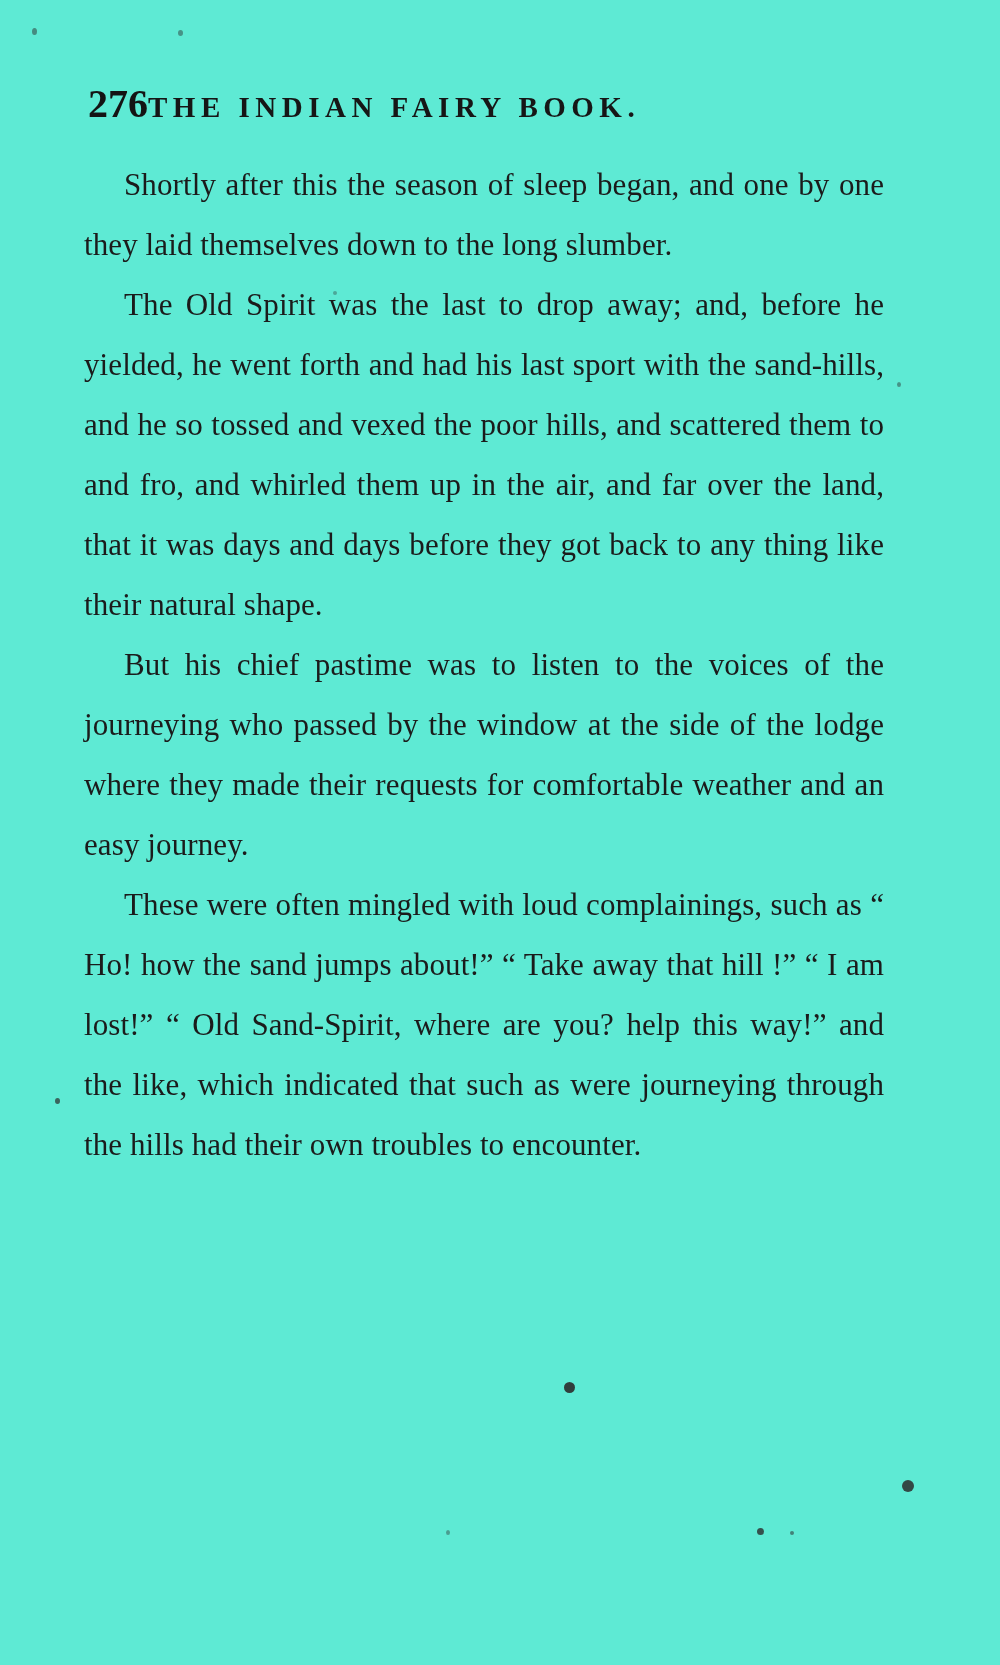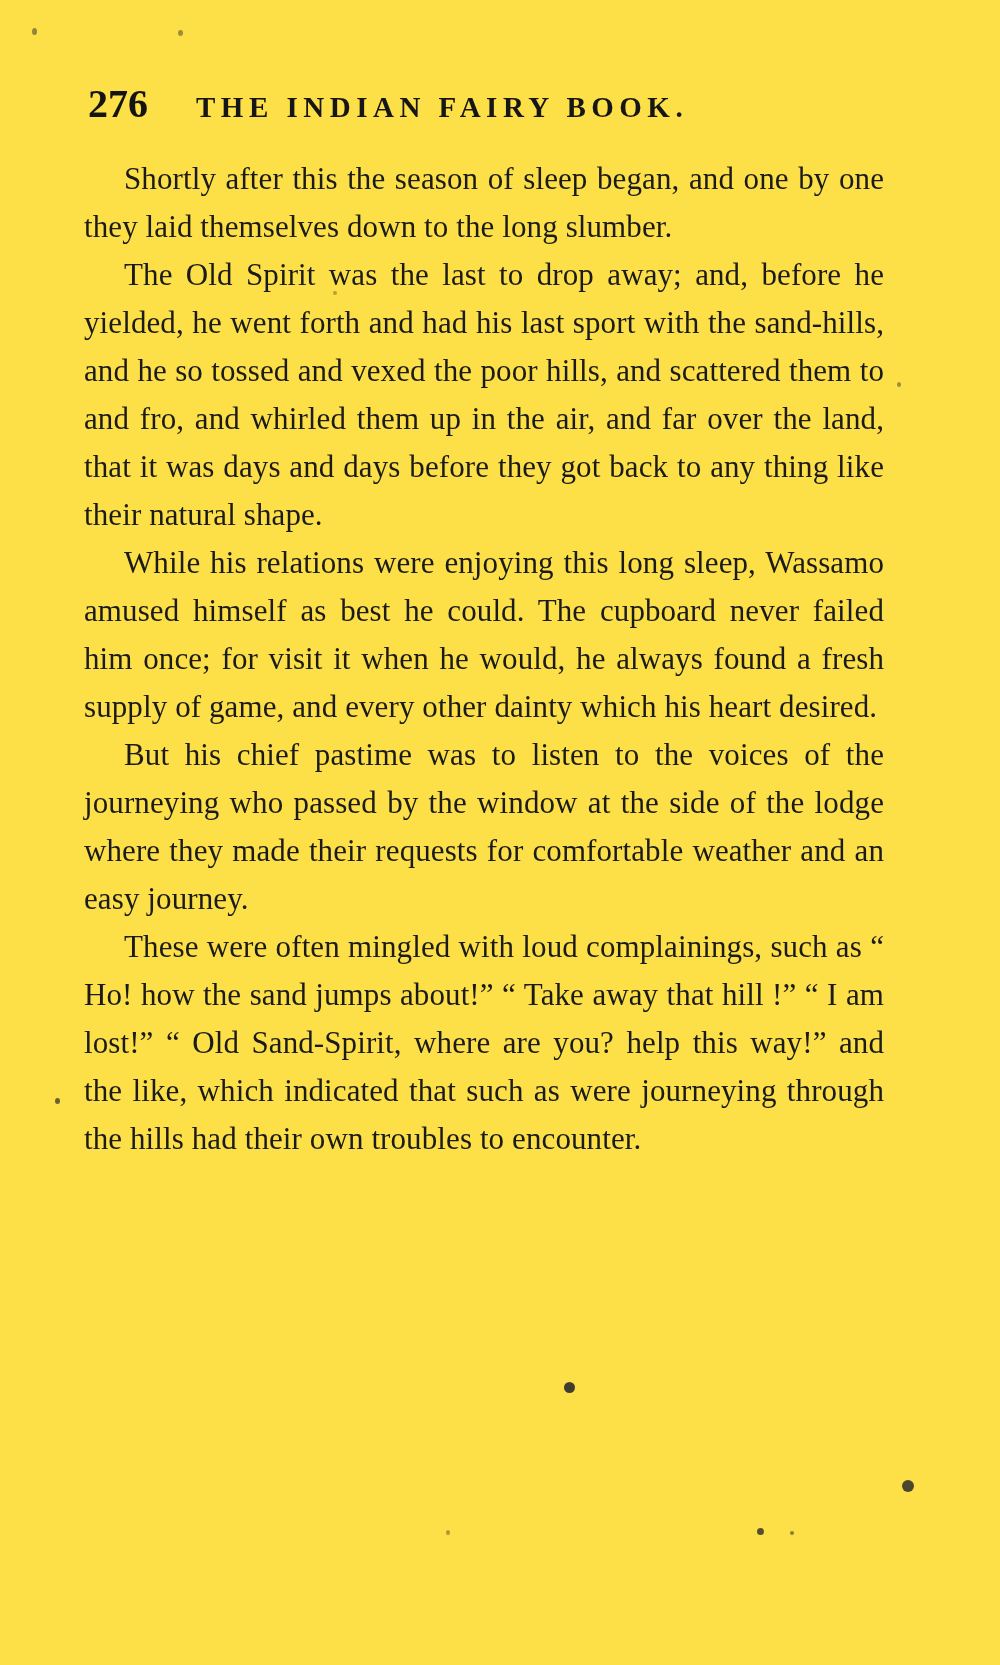--- a/index.html
+++ b/index.html
@@ -13,56 +13,55 @@
     position: relative;
     font-family: "Liberation Serif", serif;
     color: #1a1a1a;
     overflow: hidden;
   }
   .page {
     position: absolute;
     top: 0; left: 0;
     width: 1000px;
     height: 1665px;
-    background: #fde047;
+    background: #5eead4;
   }
   .header {
     position: absolute;
     top: 80px;
     left: 88px;
     width: 800px;
     display: flex;
     align-items: baseline;
   }
   .folio {
     font-size: 40px;
     font-weight: 700;
     letter-spacing: 0px;
     color: #141414;
     font-family: "Liberation Serif", serif;
   }
   .running-title {
-    margin-left: 48px;
     font-size: 29px;
     font-weight: 700;
     letter-spacing: 5.5px;
     color: #161616;
     font-family: "Liberation Serif", serif;
   }
   .body-text {
     position: absolute;
     top: 155px;
     left: 84px;
     width: 800px;
   }
   p.para {
     margin: 0 0 0 0;
     text-indent: 40px;
     font-size: 31px;
-    line-height: 48px;
+    line-height: 60px;
     text-align: justify;
     text-justify: inter-word;
     color: #1b1b1b;
     font-family: "Liberation Serif", serif;
     letter-spacing: 0.1px;
   }
   p.para.last {
     text-align: justify;
   }
   
@@ -89,21 +88,20 @@
 <div class="page">
 
   <div class="header">
     <span class="folio">276</span>
     <span class="running-title">THE INDIAN FAIRY BOOK.</span>
   </div>
 
   <div class="body-text">
     <p class="para">Shortly after this the season of sleep began, and one by one they laid themselves down to the long slumber.</p>
     <p class="para">The Old Spirit was the last to drop away; and, before he yielded, he went forth and had his last sport with the sand-hills, and he so tossed and vexed the poor hills, and scattered them to and fro, and whirled them up in the air, and far over the land, that it was days and days before they got back to any thing like their natural shape.</p>
-    <p class="para">While his relations were enjoying this long sleep, Wassamo amused himself as best he could. The cupboard never failed him once; for visit it when he would, he always found a fresh supply of game, and every other dainty which his heart desired.</p>
     <p class="para">But his chief pastime was to listen to the voices of the journeying who passed by the window at the side of the lodge where they made their requests for comfortable weather and an easy journey.</p>
     <p class="para">These were often mingled with loud complainings, such as “ Ho! how the sand jumps about!”  “ Take away that hill !”   “ I am lost!”   “ Old Sand-Spirit, where are you? help this way!” and the like, which indicated that such as were journeying through the hills had their own troubles to encounter.</p>
   </div>
 
   <span class="speck s1"></span>
   <span class="speck s2"></span>
   <span class="speck s3"></span>
   <span class="speck s4"></span>
   <span class="speck s5"></span>
   <span class="speck s6"></span>

